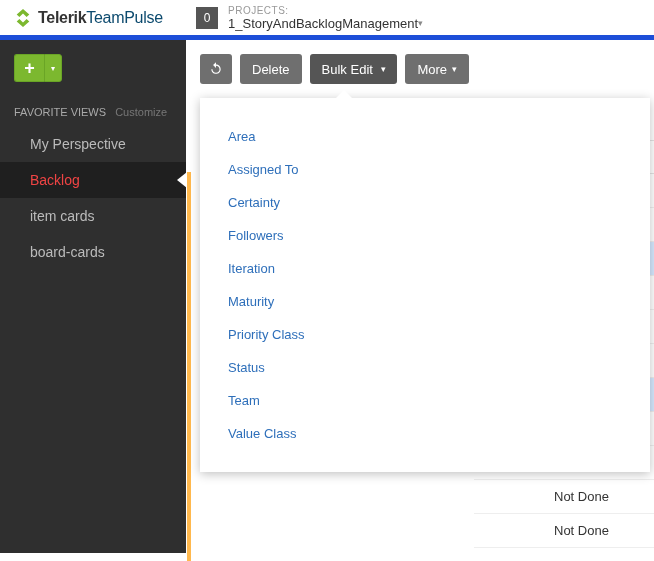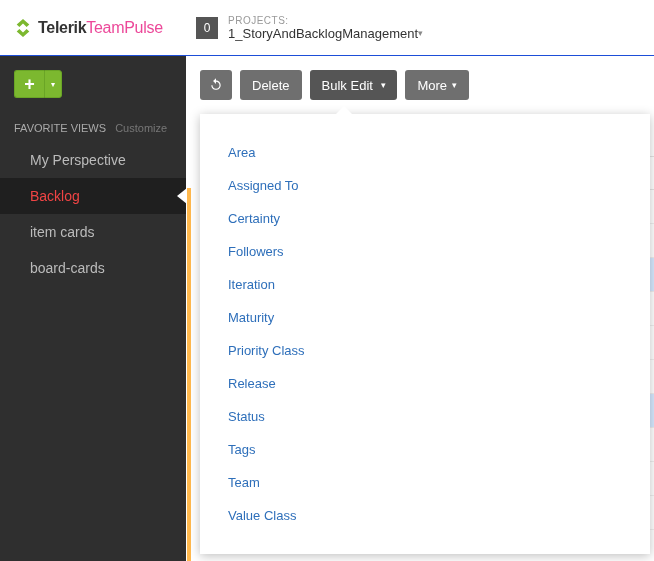--- a/index.html
+++ b/index.html
@@ -1,23 +1,23 @@
 <!DOCTYPE html>
 <html><head>
 <meta charset="utf-8">
 <style>
   * { box-sizing: border-box; margin: 0; padding: 0; }
   body { font-family: Arial, Helvetica, sans-serif; font-size: 13px; color: #333; background: #fff; width: 654px; height: 561px; overflow: hidden; position: relative; }
 
   
-  .header { height: 56px; border-bottom: 1px solid #1d4ed8; display: flex; align-items: center; background: #fff; }
+  .header { height: 40px; border-bottom: 5px solid #1d4ed8; display: flex; align-items: center; background: #fff; }
   .logo { display: flex; align-items: center; padding: 0 14px; width: 186px; }
   .logo-icon { width: 18px; height: 18px; margin-right: 6px; }
   .logo-text1 { font-weight: bold; color: #333; font-size: 16px; letter-spacing: -0.3px; }
-  .logo-text2 { color: #ec4899; font-size: 16px; letter-spacing: -0.3px; }
+  .logo-text2 { color: #0c4a6e; font-size: 16px; letter-spacing: -0.3px; }
   .proj-count { background: #555; color: #fff; width: 22px; height: 22px; display: flex; align-items: center; justify-content: center; font-size: 12px; margin-left: 10px; margin-right: 10px; }
   .proj-block { display: flex; flex-direction: column; justify-content: center; }
   .proj-label { font-size: 10px; color: #999; letter-spacing: 0.5px; }
   .proj-name { font-size: 13px; color: #333; display: flex; align-items: center; gap: 0; }
   .caret { font-size: 9px; color: #888; }
 
   
   .main { display: flex; height: 513px; }
   .sidebar { width: 186px; background: #2f2f2f; color: #ddd; padding-top: 14px; flex-shrink: 0; }
   .add-btn-wrap { display: flex; padding: 0 14px 16px 14px; }
@@ -218,22 +218,20 @@
 
     <div class="dropdown">
       <div id="dd-list">
           <div class="dropdown-item">Area</div>
           <div class="dropdown-item">Assigned To</div>
           <div class="dropdown-item">Certainty</div>
           <div class="dropdown-item">Followers</div>
           <div class="dropdown-item">Iteration</div>
           <div class="dropdown-item">Maturity</div>
           <div class="dropdown-item">Priority Class</div>
-          <div class="dropdown-item">Release</div>
           <div class="dropdown-item">Status</div>
-          <div class="dropdown-item">Tags</div>
           <div class="dropdown-item">Team</div>
           <div class="dropdown-item">Value Class</div>
         </div>
     </div>
 
   </div>
 </div>
 
 </body></html>

